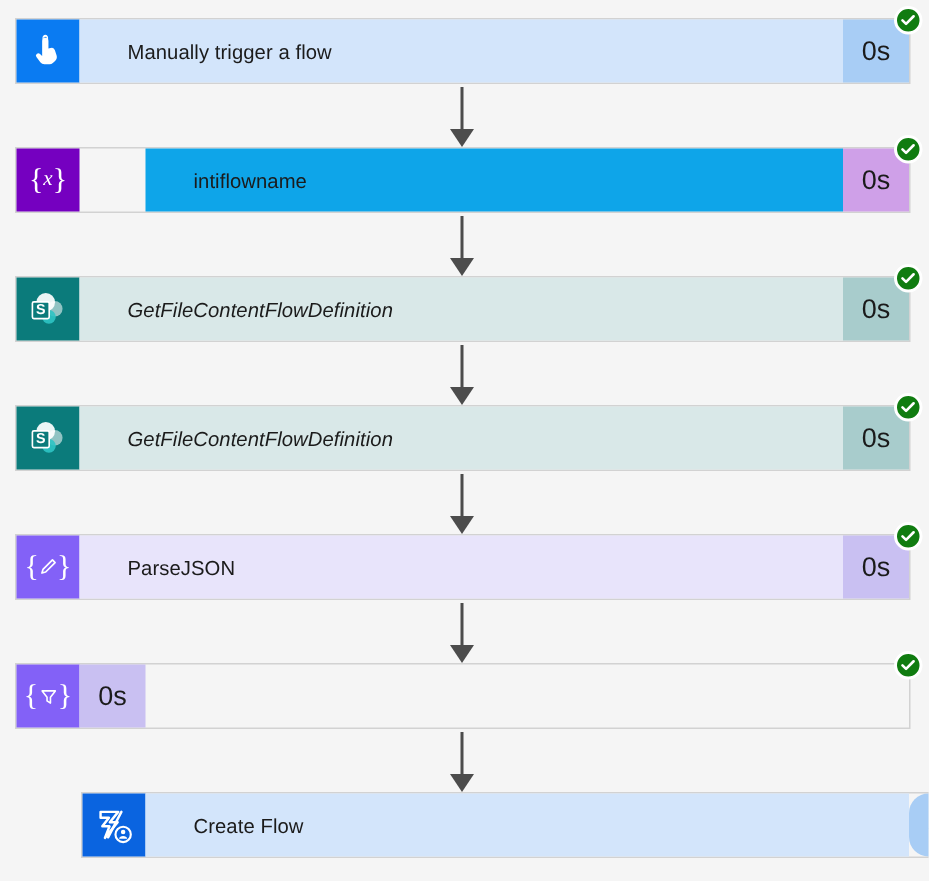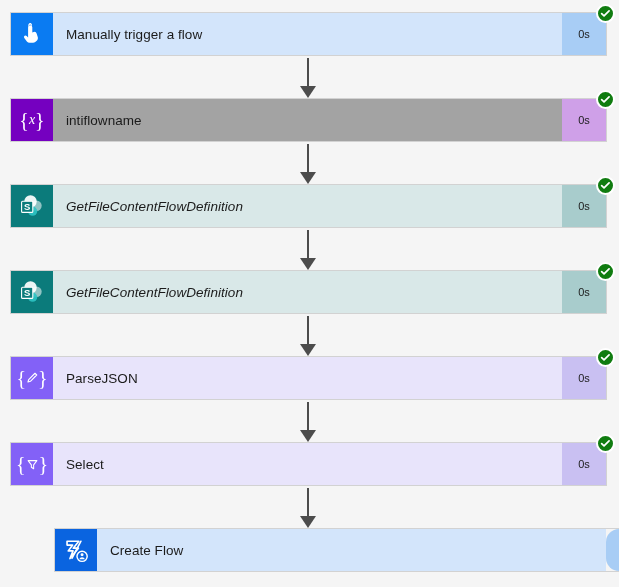--- a/index.html
+++ b/index.html
@@ -66,33 +66,33 @@
     min-width: 42px;
     display: flex;
     align-items: center;
     justify-content: center;
   }
 
   .card-body {
     flex: 1 1 auto;
     display: flex;
     align-items: center;
-    padding-left: 13px;
+    padding-left: 32px;
     font-size: 13.5px;
     color: #1b1b1b;
     letter-spacing: 0.05px;
   }
 
   .card-duration {
     width: 44px;
     min-width: 44px;
     display: flex;
     align-items: center;
     justify-content: center;
-    font-size: 11px;
+    font-size: 18px;
     color: #1b1b1b;
   }
 
   
   .status-badge {
     position: absolute;
     right: -9px;
     top: -9px;
     width: 19px;
     height: 19px;
@@ -104,21 +104,21 @@
     align-items: center;
     justify-content: center;
   }
   .status-badge svg { display: block; }
 
   
   .t-trigger   .card-body     { background: #d3e5fb; }
   .t-trigger   .card-duration { background: #a8cdf5; }
   .t-trigger   .card-icon     { background: #0a7bf2; }
 
-  .t-variable  .card-body     { background: #a3a3a3; }
+  .t-variable  .card-body     { background: #0ea5e9; margin-left: 44px; }
   .t-variable  .card-duration { background: #cfa0e8; }
   .t-variable  .card-icon     { background: #7500c0; }
 
   .t-sharepoint .card-body     { background: #d9e8e8; font-style: italic; }
   .t-sharepoint .card-duration { background: #a8cccc; }
   .t-sharepoint .card-icon     { background: #0b7b7b; }
 
   .t-datapurple .card-body     { background: #e8e4fb; }
   .t-datapurple .card-duration { background: #c9c0f2; }
   .t-datapurple .card-icon     { background: #8361f7; }
@@ -265,21 +265,20 @@
   </div>
 
   <div class="card t-datapurple" style="top:442px;">
     <div class="card-icon brace-glyph">
       <span class="brace">{</span>
       <svg width="13" height="13" viewBox="0 0 16 16" aria-hidden="true" style="margin:0 0px;">
         <path d="M2.6 3.2 H13.4 L9.4 8.4 V13.2 L6.6 11.4 V8.4 Z" fill="none" stroke="#ffffff" stroke-width="1.3" stroke-linejoin="round"></path>
       </svg>
       <span class="brace">}</span>
     </div>
-    <div class="card-body">Select</div>
     <div class="card-duration">0s</div>
     <div class="status-badge">
       <svg width="11" height="11" viewBox="0 0 12 12" aria-hidden="true">
         <path d="M1.8 6.1 L4.4 8.6 L9.9 3.1" stroke="#ffffff" stroke-width="1.9" fill="none" stroke-linecap="round" stroke-linejoin="round"></path>
       </svg>
     </div>
   </div>
 
   <div class="connector" style="top:488px;">
     <div class="stem"></div>

